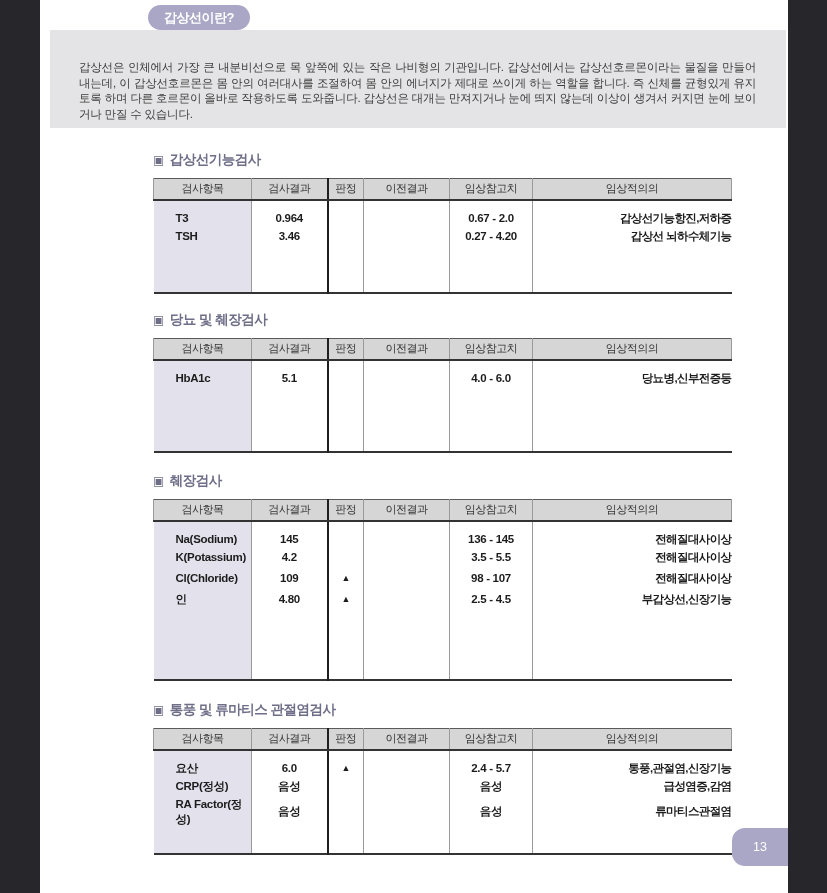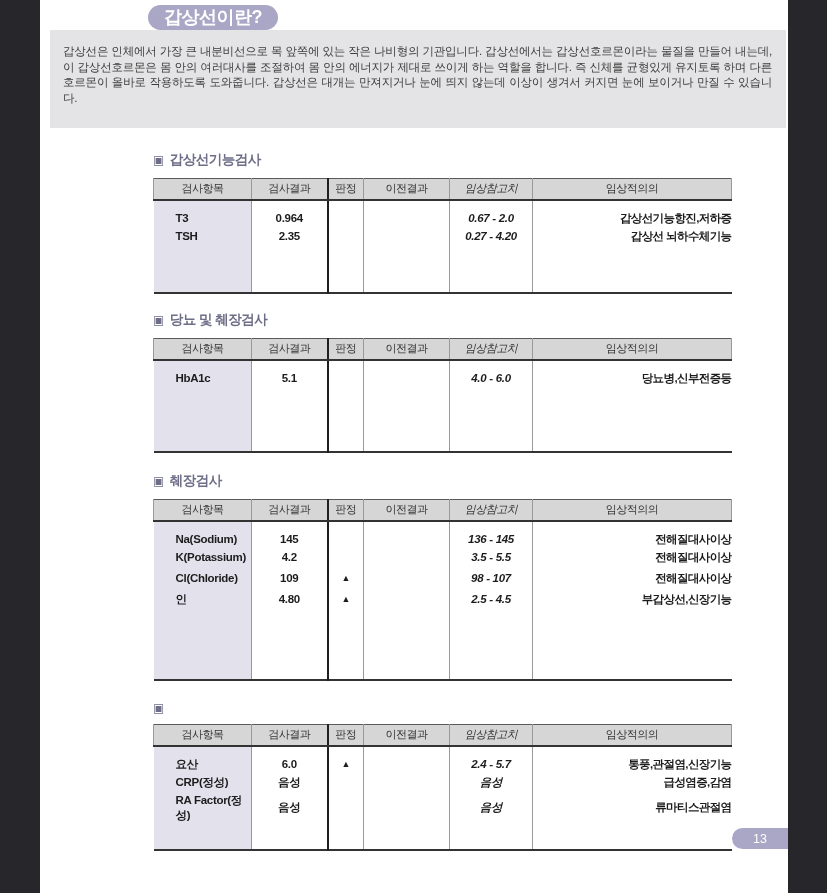--- a/index.html
+++ b/index.html
@@ -16,30 +16,30 @@
     width: 748px; height: 893px;
     background: #ffffff;
   }
   
   .intro-box {
     position: absolute; left: 10px; top: 30px;
     width: 736px; height: 98px;
     background: #e4e3e5;
   }
   .intro-box p {
-    margin: 0; padding: 14px 14px 0 13px;
+    margin: 16px; padding: 14px 14px 0 13px;
     font-size: 11.5px; line-height: 15.5px;
     color: #3c3c3c; letter-spacing: -0.2px;
     text-align: justify;
   }
   .intro-badge {
     position: absolute; left: 108px; top: 5px;
     height: 25px; line-height: 25px;
     background: #a9a6c6; color: #ffffff;
-    font-size: 18px; font-weight: bold;
+    font-size: 13px; font-weight: bold;
     padding: 0 16px; border-radius: 13px;
     letter-spacing: -0.5px;
   }
   
   .section { position: absolute; left: 113px; width: 578px; }
   .sec-0 { top: 151px; }
   .sec-1 { top: 311px; }
   .sec-2 { top: 472px; }
   .sec-3 { top: 701px; }
   .section-title {
@@ -75,27 +75,27 @@
   }
   tbody tr:first-child td { padding-top: 10px; }
   tbody tr.filler td { height: auto; padding-top: 0; }
   td.c-item { background: #e2e1ec; text-align: left; padding-left: 22px; }
   td.c-result, td.c-flag, td.c-prev, td.c-ref { text-align: center; }
   td.c-flag { font-size: 9px; }
   td.c-sig { text-align: right; padding-left: 10px; letter-spacing: -0.6px; }
   
   .c-result { border-left: 1px solid #9a9a9a; border-right: 2px solid #1f1f1f; }
   .c-prev   { border-left: 1px solid #9a9a9a; border-right: 1px solid #9a9a9a; }
-  .c-ref    { border-right: 1px solid #9a9a9a; font-style: italic; }
+  .c-ref    { border-right: 1px solid #9a9a9a; }
   thead th.c-item { border-left: 1px solid #9a9a9a; }
   thead th.c-sig  { border-right: 1px solid #9a9a9a; }
   
   .page-num {
     position: absolute; left: 692px; top: 828px;
-    width: 56px; height: 21px;
+    width: 56px; height: 38px;
     background: #a9a6c6; color: #ffffff;
     border-radius: 13px 0 0 13px;
     font-size: 12.5px;
     display: flex; align-items: center; justify-content: center;
   }
 </style>
 </head>
 <body>
 
 <div class="page">
@@ -134,21 +134,21 @@
             <tr>
               <td class="c-item">T3</td>
               <td class="c-result">0.964</td>
               <td class="c-flag"></td>
               <td class="c-prev"></td>
               <td class="c-ref">0.67 - 2.0</td>
               <td class="c-sig">갑상선기능항진,저하증</td>
             </tr>
             <tr>
               <td class="c-item">TSH</td>
-              <td class="c-result">2.35</td>
+              <td class="c-result">3.46</td>
               <td class="c-flag"></td>
               <td class="c-prev"></td>
               <td class="c-ref">0.27 - 4.20</td>
               <td class="c-sig">갑상선 뇌하수체기능</td>
             </tr>
             <tr class="filler">
               <td class="c-item"></td>
               <td class="c-result"></td>
               <td class="c-flag"></td>
               <td class="c-prev"></td>
@@ -269,20 +269,21 @@
               <td class="c-ref"></td>
               <td class="c-sig"></td>
             </tr>
           </tbody>
     </table>
   </section>
 
   <section class="section sec-3">
     <h2 class="section-title">
       <span class="bullet">▣</span>
+      <span class="title-text">통풍 및 류마티스 관절염검사</span>
     </h2>
     <table class="result-table">
       <colgroup>
         <col style="width:98px">
             <col style="width:76px">
             <col style="width:36px">
         <col style="width:86px">
             <col style="width:83px">
             <col style="width:199px">
       </colgroup>

